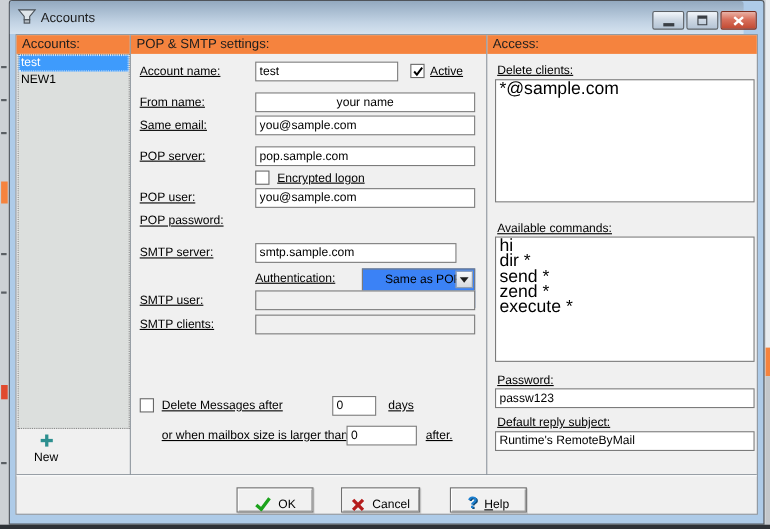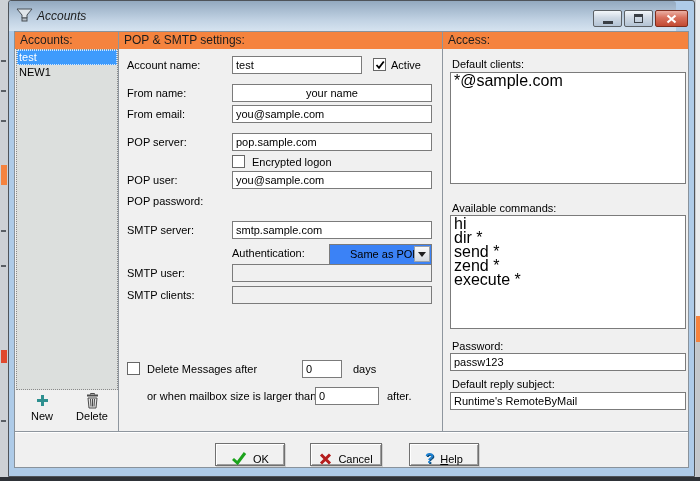--- a/index.html
+++ b/index.html
@@ -18,21 +18,20 @@
   
   .window {
     position:absolute; left:8px; top:0; width:687px; height:477px;
     border:1px solid #4f545a; border-radius:3px 3px 0 0;
     background:#aecbe8;
   }
   .titlebar {
     position:absolute; left:0; top:0; right:18px; height:30px;
     background:linear-gradient(180deg,#93a9bf 0%,#a9bdd1 30%,#c2d3e4 65%,#d6e3f0 100%);
     border-radius:3px 3px 0 0;
-    font-style:italic;
   }
   .title-icon { position:absolute; left:7px; top:7px; width:17px; height:15px; }
   .title-text { position:absolute; left:28px; top:8px; font-size:12px; color:#1c1c1c; }
   .wbtn {
     position:absolute; top:9px; height:17px; border:1px solid #5c6166; border-radius:2px;
     display:flex; align-items:center; justify-content:center;
   }
   .wbtn.min  { left:584px; width:29px; background:linear-gradient(#f3f7fb,#cfd9e4 45%,#b4c4d5); }
   .wbtn.max  { left:615px; width:29px; background:linear-gradient(#f3f7fb,#cfd9e4 45%,#b4c4d5); }
   .wbtn.close{ left:646px; width:33px; background:linear-gradient(#eab0a4,#d8705c 45%,#c24a33); border-color:#7e2d1d; }
@@ -60,21 +59,21 @@
   .litem { height:15px; line-height:15px; padding-left:2px; }
   .litem.sel { background:#3e9bfc; color:#fff; outline:1px dotted #cfe6ff; outline-offset:-1px; }
 
   .toolbtn {
     position:absolute; width:44px; height:38px; top:360px;
     display:flex; flex-direction:column; align-items:center; gap:1px;
     background:transparent; border:none; font-family:inherit; font-size:11px; color:#000;
   }
   .tool-ico { height:17px; display:flex; align-items:center; justify-content:center; }
 
-  .lbl { position:absolute; white-space:nowrap; }
+  .lbl { position:absolute; white-space:nowrap;text-decoration:underline; }
   .ti {
     position:absolute; height:18px; border:1px solid #7b7b7b; background:#fff;
     font-family:inherit; font-size:11px; padding:0 3px; color:#000;
   }
   .ti:disabled { background:#f0f0f0; color:#6b6b6b; }
   .ta {
     position:absolute; border:1px solid #7b7b7b; background:#fff; resize:none;
     font-family:inherit; font-size:16px; line-height:14px; padding:1px 3px; color:#000; overflow:hidden;
   }
   .cb {
@@ -164,60 +163,49 @@
       </div>
       <button class="toolbtn" style="left:5px">
         <span class="tool-ico">
           <svg width="13" height="13" viewBox="0 0 13 13">
             <rect x="5" y="1" width="3" height="11" fill="#2d8f8f"></rect>
             <rect x="1" y="5" width="11" height="3" fill="#2d8f8f"></rect>
           </svg>
         </span>
         <span>New</span>
       </button>
-      <button class="toolbtn" style="left:55px">
-        <span class="tool-ico">
-          <svg width="15" height="17" viewBox="0 0 15 17">
-            <path d="M5.5 2.5 L5.5 1.5 L9.5 1.5 L9.5 2.5" stroke="#4a4a4a" fill="none"></path>
-            <rect x="2" y="2.5" width="11" height="2" fill="#4a4a4a"></rect>
-            <path d="M3 6 L4 16 L11 16 L12 6 Z" fill="#e4e4e4" stroke="#4a4a4a"></path>
-            <path d="M5.5 7 L6 14.5 M7.5 7 L7.5 14.5 M9.5 7 L9 14.5" stroke="#4a4a4a" fill="none"></path>
-          </svg>
-        </span>
-        <span>Delete</span>
-      </button>
 
       <span class="lbl" style="left:112px;top:27px">Account name:</span>
       <input class="ti" style="left: 217px; top: 24px; width: 130px;" value="test">
       <span class="cb" style="left:358px;top:26px">
         <svg width="10" height="10" viewBox="0 0 10 10">
           <path d="M1.5 5 L4 7.8 L8.8 1.5" stroke="#000" stroke-width="1.8" fill="none"></path>
         </svg>
       </span>
       <span class="lbl" style="left:376px;top:27px">Active</span>
 
       <span class="lbl" style="left:112px;top:55px">From name:</span>
       <input class="ti" style="left: 217px; top: 52px; width: 200px; text-align: center;" value="your name">
 
-      <span class="lbl" style="left:112px;top:76px">From email:</span>
+      <span class="lbl" style="left:112px;top:76px">Same email:</span>
       <input class="ti" style="left: 217px; top: 73px; width: 200px;" value="you@sample.com">
 
       <span class="lbl" style="left:112px;top:104px">POP server:</span>
       <input class="ti" style="left: 217px; top: 101px; width: 200px;" value="pop.sample.com">
 
       <span class="cb" style="left:217px;top:123px"></span>
       <span class="lbl" style="left:237px;top:124px">Encrypted logon</span>
 
       <span class="lbl" style="left:112px;top:142px">POP user:</span>
       <input class="ti" style="left: 217px; top: 139px; width: 200px;" value="you@sample.com">
 
       <span class="lbl" style="left:112px;top:163px">POP password:</span>
 
       <span class="lbl" style="left:112px;top:192px">SMTP server:</span>
-      <input class="ti" style="left: 217px; top: 189px; width: 200px;" value="smtp.sample.com">
+      <input class="ti" style="left: 217px; top: 189px; width: 183px;" value="smtp.sample.com">
 
       <span class="lbl" style="left:217px;top:215px">Authentication:</span>
       <div class="selbox">
         <span>Same as POP</span>
         <span class="dd-btn">
           <span class="dd-arrow"></span>
         </span>
       </div>
 
       <span class="lbl" style="left:112px;top:235px">SMTP user:</span>
@@ -228,21 +216,21 @@
 
       <span class="cb" style="left:112px;top:330px"></span>
       <span class="lbl" style="left:132px;top:331px">Delete Messages after</span>
       <input class="ti" style="left: 287px; top: 328px; width: 40px;" value="0">
       <span class="lbl" style="left:338px;top:331px">days</span>
 
       <span class="lbl" style="left:132px;top:358px">or when mailbox size is larger than</span>
       <input class="ti" style="left: 300px; top: 355px; width: 64px;" value="0">
       <span class="lbl" style="left:372px;top:358px">after.</span>
 
-      <span class="lbl" style="left:437px;top:26px">Default clients:</span>
+      <span class="lbl" style="left:437px;top:26px">Delete clients:</span>
       <textarea class="ta" style="left: 435px; top: 40px; width: 236px; height: 112px;">*@sample.com</textarea>
 
       <span class="lbl" style="left:437px;top:170px">Available commands:</span>
       <textarea class="ta" style="left: 435px; top: 183px; width: 236px; height: 114px;">hi
 dir *
 send *
 zend *
 execute *</textarea>
 
       <span class="lbl" style="left:437px;top:308px">Password:</span>

